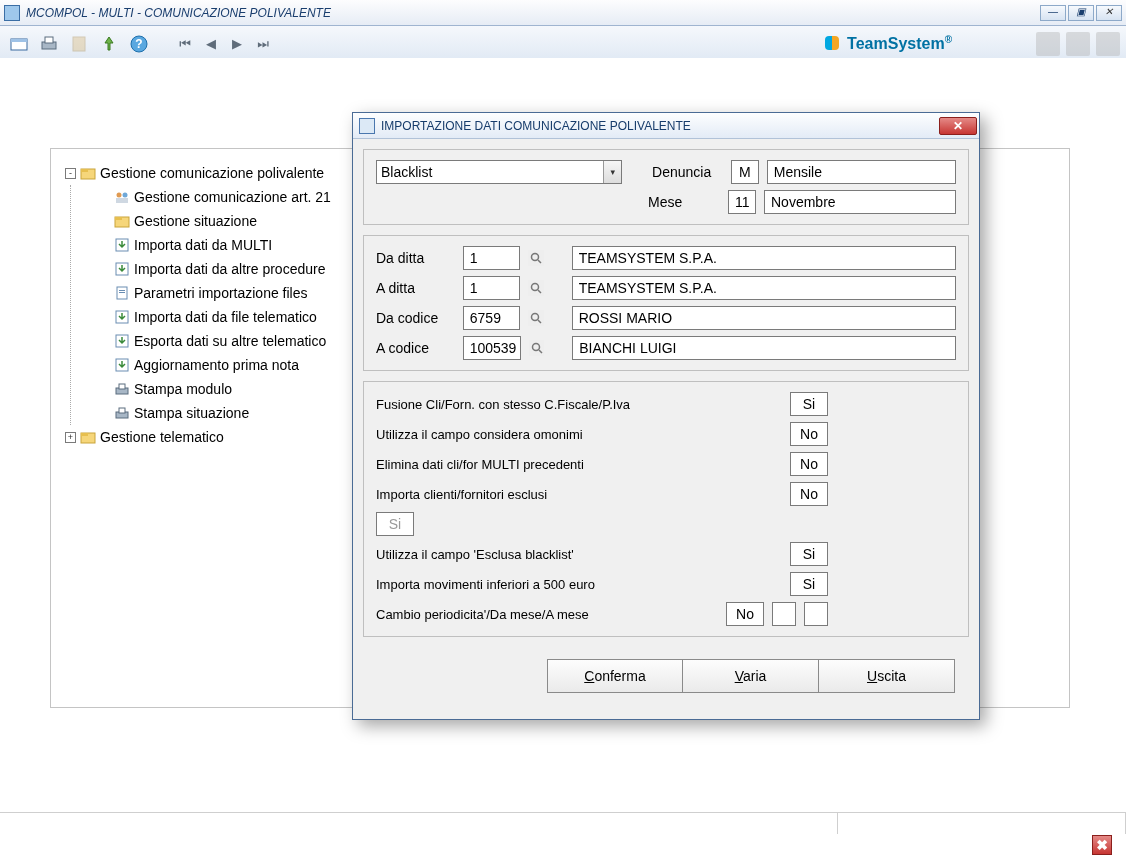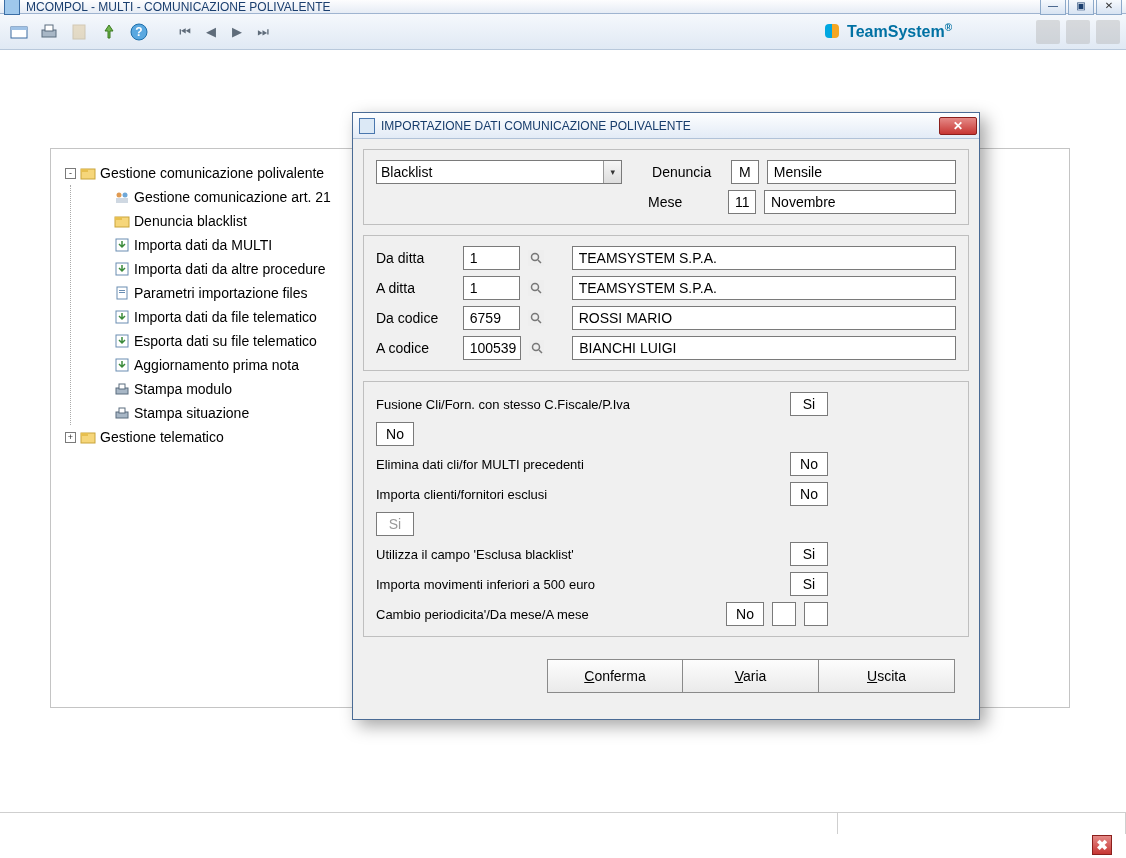--- a/index.html
+++ b/index.html
@@ -8,28 +8,29 @@
   font-size: 13px;
   background: #fff;
   width: 1126px;
   height: 858px;
   overflow: hidden;
   position: relative;
 }
 
 
 .titlebar {
-  height: 14px;
+  height: 26px;
   background: linear-gradient(#fdfdfe,#e6ecf5);
   border-bottom: 1px solid #9fb4d0;
   display: flex;
   align-items: center;
   padding: 4px 4px;
   color: #1a3e6e;
   font-size: 12px;
+  font-style: italic;
 }
 .titlebar .app-icon {
   width: 16px; height: 16px;
   background: #9fc8ec;
   border: 1px solid #3b6ea5;
   margin-right: 6px;
 }
 .titlebar .title-text { flex: 1; white-space: nowrap; }
 .titlebar .win-controls { display: flex; gap: 2px; }
 .titlebar .win-btn {
@@ -320,21 +321,21 @@
             <span>Gestione comunicazione art. 21</span>
           </div>
           <div class="tree-row">
             <span class="spacer-twisty"></span>
             <span class="tree-icon">
               <svg width="16" height="16">
                 <rect x="1" y="4" width="14" height="10" fill="#f6d67a" stroke="#c9a43a"></rect>
                 <rect x="1" y="4" width="7" height="3" fill="#e7bf4f"></rect>
               </svg>
             </span>
-            <span>Denuncia blacklist</span>
+            <span>Gestione situazione</span>
           </div>
           <div class="tree-row">
             <span class="spacer-twisty"></span>
             <span class="tree-icon">
               <svg width="16" height="16">
                 <rect x="2" y="2" width="12" height="12" fill="#fff" stroke="#6a8db2"></rect>
                 <path d="M8 4 L8 10 M5 7 L8 10 L11 7" stroke="#3a8a3a" fill="none" stroke-width="1.5"></path>
               </svg>
             </span>
             <span>Importa dati da MULTI</span>
@@ -371,21 +372,21 @@
             <span>Importa dati da file telematico</span>
           </div>
           <div class="tree-row">
             <span class="spacer-twisty"></span>
             <span class="tree-icon">
               <svg width="16" height="16">
                 <rect x="2" y="2" width="12" height="12" fill="#fff" stroke="#6a8db2"></rect>
                 <path d="M8 4 L8 10 M5 7 L8 10 L11 7" stroke="#3a8a3a" fill="none" stroke-width="1.5"></path>
               </svg>
             </span>
-            <span>Esporta dati su file telematico</span>
+            <span>Esporta dati su altre telematico</span>
           </div>
           <div class="tree-row">
             <span class="spacer-twisty"></span>
             <span class="tree-icon">
               <svg width="16" height="16">
                 <rect x="2" y="2" width="12" height="12" fill="#fff" stroke="#6a8db2"></rect>
                 <path d="M8 4 L8 10 M5 7 L8 10 L11 7" stroke="#3a8a3a" fill="none" stroke-width="1.5"></path>
               </svg>
             </span>
             <span>Aggiornamento prima nota</span>
@@ -503,20 +504,21 @@
       </div>
     </div>
 
     <div class="group" id="options-group">
         <div class="row">
           <span class="opt-label">Fusione Cli/Forn. con stesso C.Fiscale/P.Iva</span>
           <div class="opt-val">Si</div>
           <span style="flex:0 0 120px"></span>
         </div>
         <div class="row">
+          <span class="opt-label">Utilizza il campo considera omonimi</span>
           <div class="opt-val">No</div>
           <span style="flex:0 0 120px"></span>
         </div>
         <div class="row">
           <span class="opt-label">Elimina dati cli/for MULTI precedenti</span>
           <div class="opt-val">No</div>
           <span style="flex:0 0 120px"></span>
         </div>
         <div class="row">
           <span class="opt-label">Importa clienti/fornitori esclusi</span>

